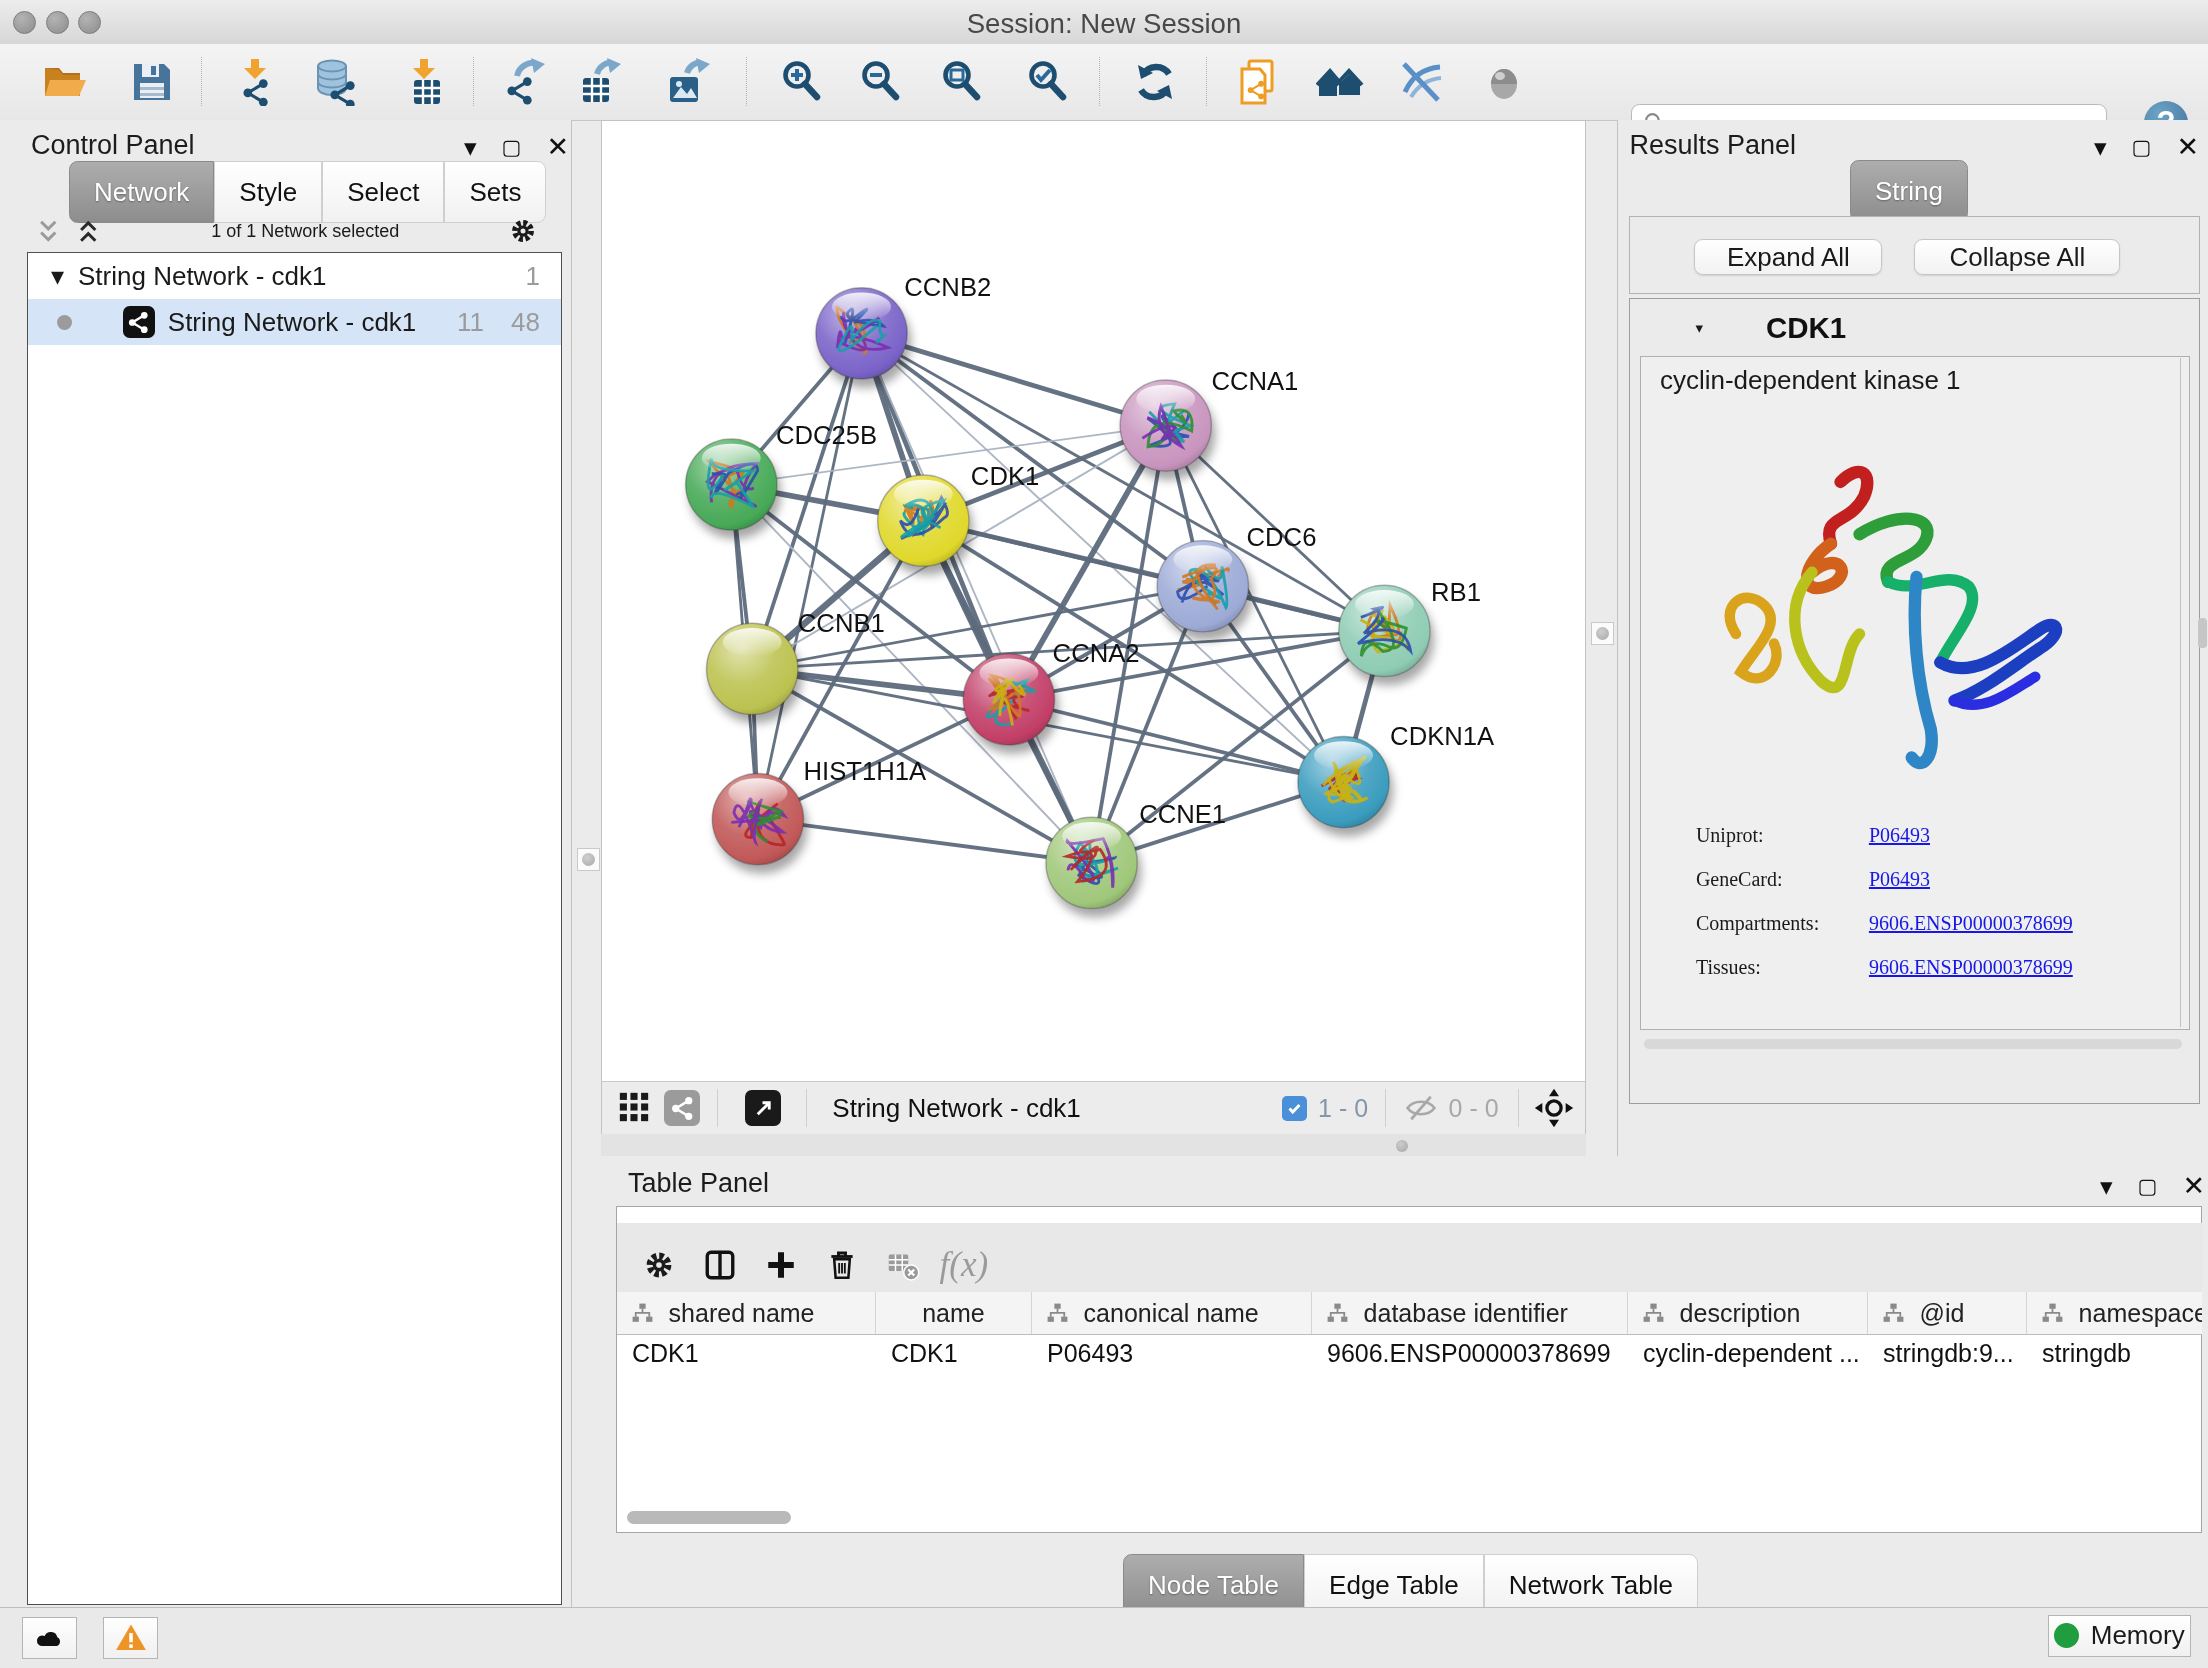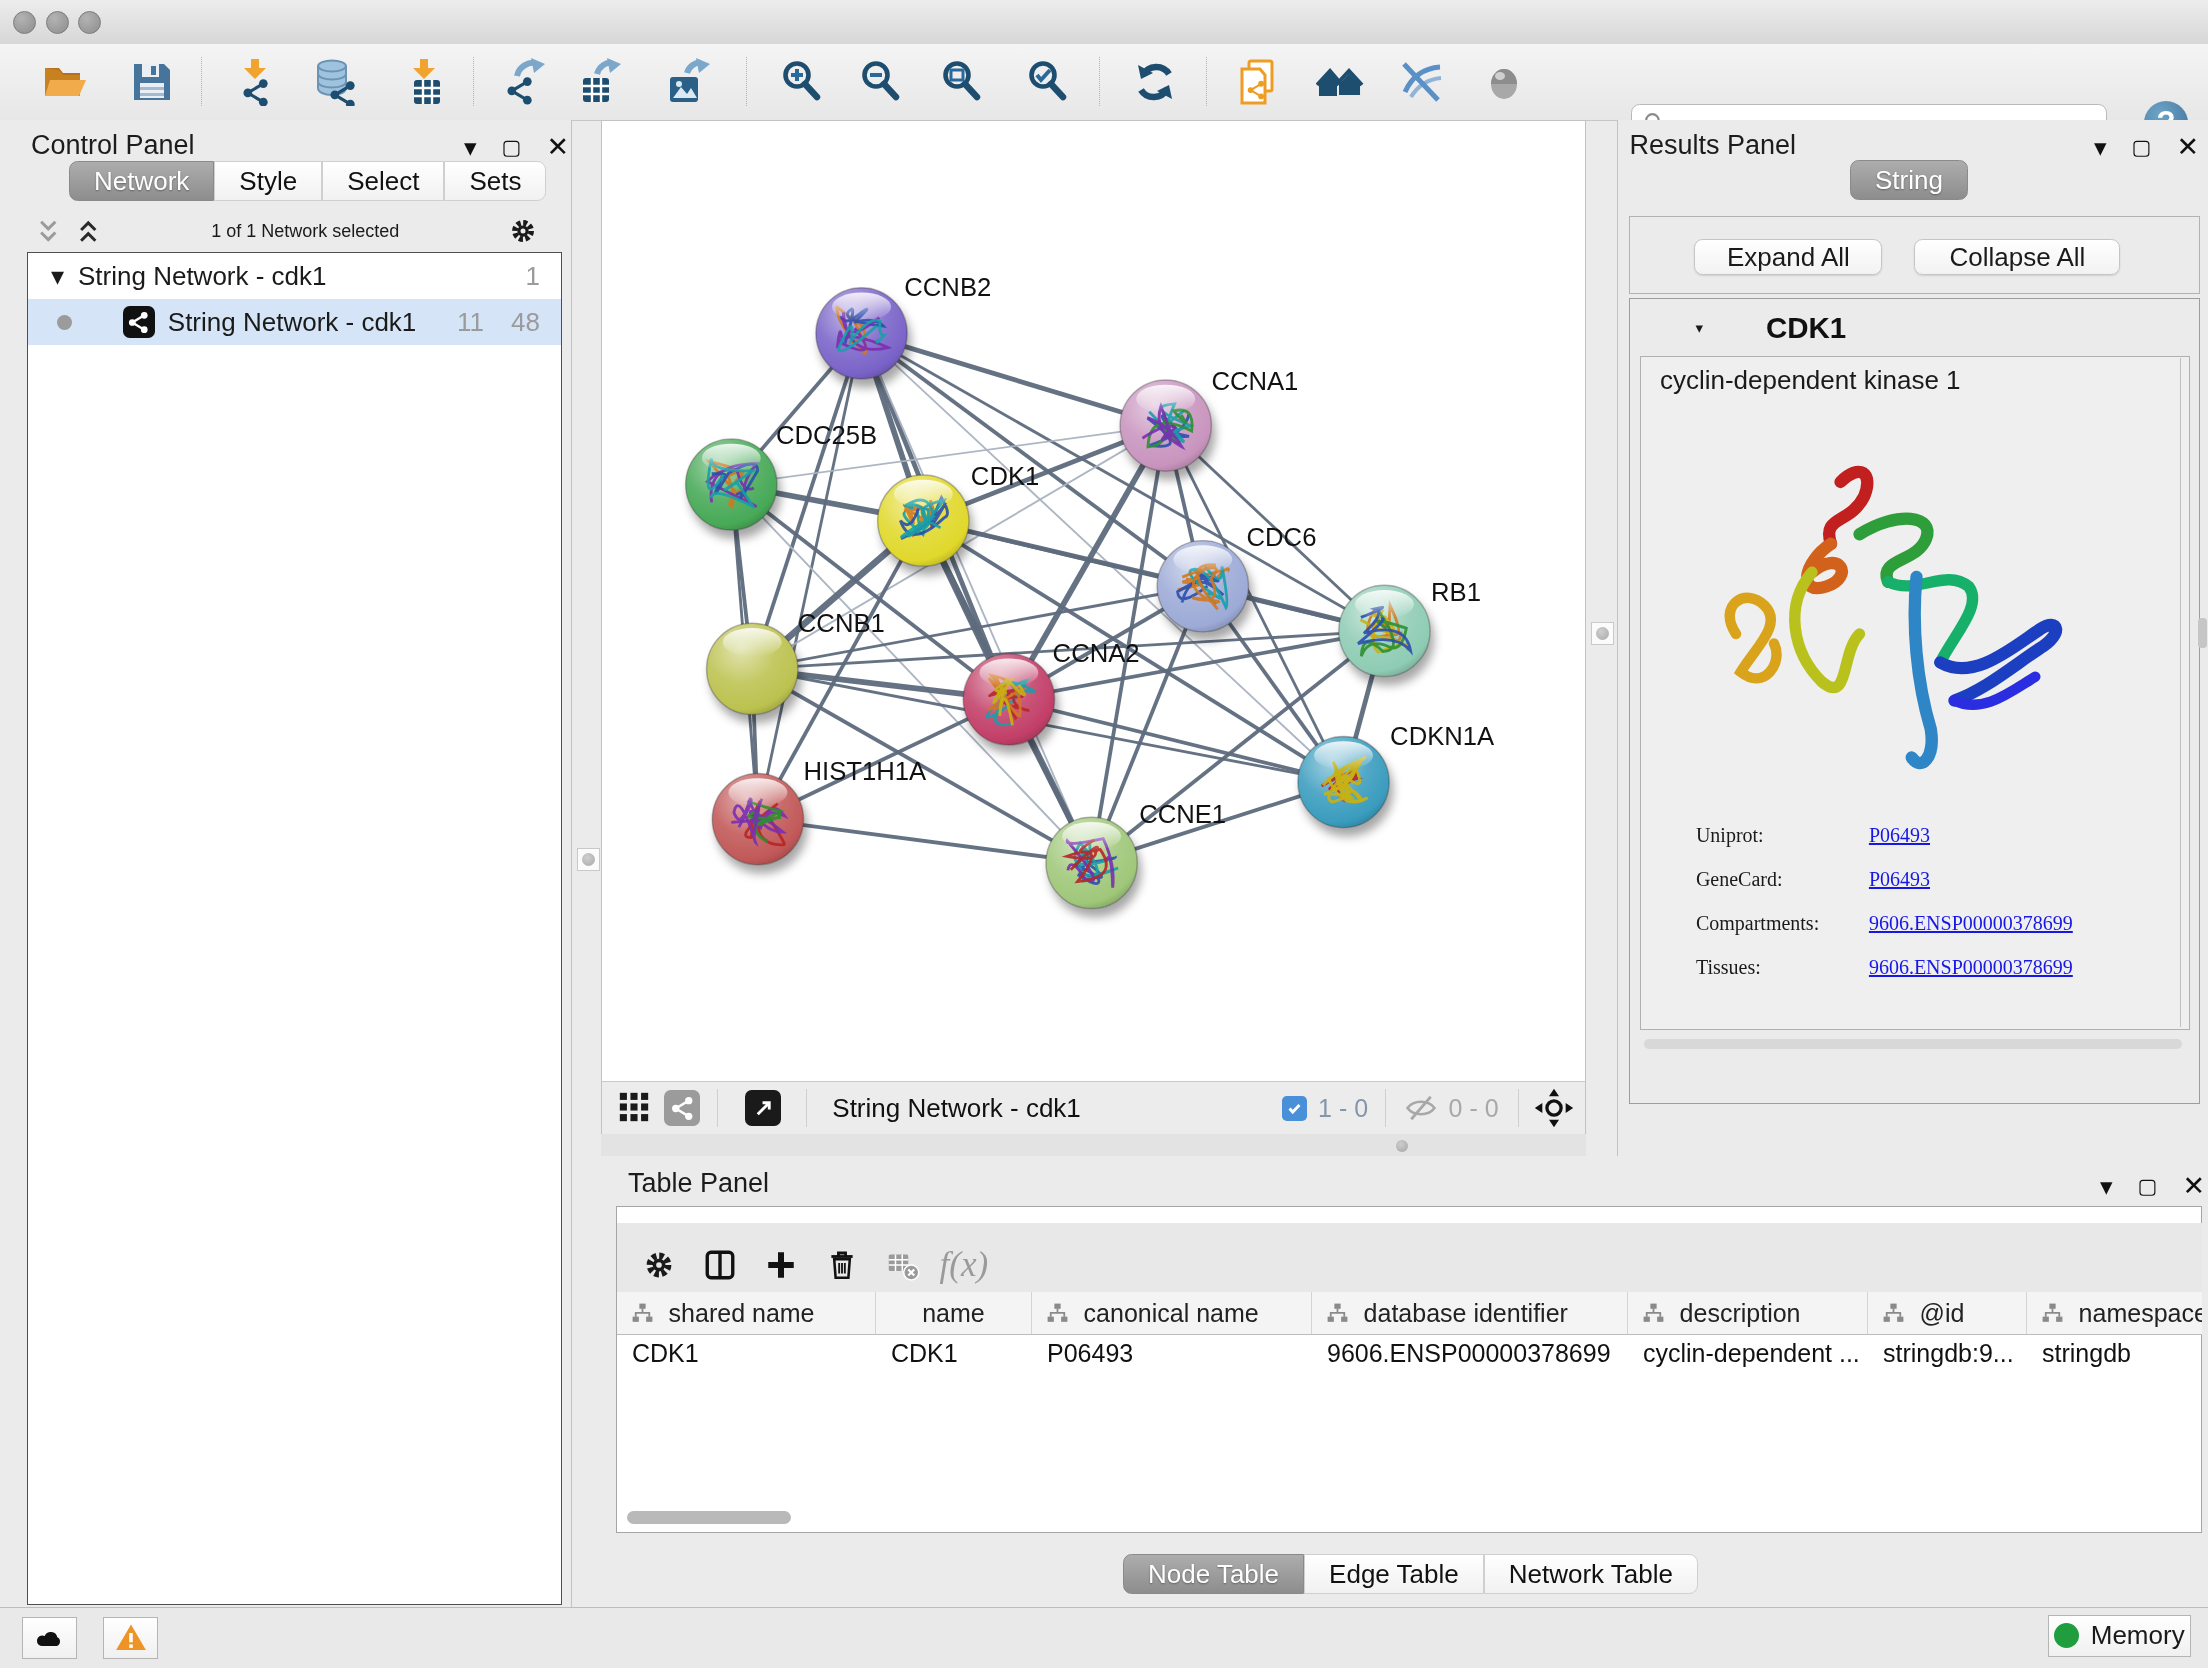--- a/index.html
+++ b/index.html
@@ -21,21 +21,21 @@
   .tsep{top:13.3px;width:0;height:49px;border-left:1.9px dotted #b2b2b2;}
   .searchbox{top:60px;left:1631px;width:476px;height:38px;background:#fff;
     border:1px solid #b9b9b9;border-radius:8.6px;display:flex;align-items:center;padding-left:9.5px;box-sizing:border-box;}
   .searchbox input{border:none;outline:none;font-size:23px;width:409px;background:transparent;}
   .helpbtn{top:57px;left:2144px;width:44px;height:44px;border-radius:50%;color:#fff;
     background:radial-gradient(circle at 35% 30%,#6ea4c8,#3f7099);font-size:31px;font-weight:bold;
     display:flex;align-items:center;justify-content:center;}
   
   .ptitle{font-size:27px;color:#1c1c1c;}
   .pctl{font-size:25px;color:#111;font-weight:bold;}
-  .tabbtn{height:38px;padding:0 24px;display:flex;align-items:center;justify-content:center;
+  .tabbtn{height:38px;padding:11px 24px;display:flex;align-items:center;justify-content:center;
     font-size:26px;background:linear-gradient(#fff,#f1f1f1);border:1px solid #cfcfcf;color:#111;}
   .tabbtn.first{border-radius:8.6px 0 0 8.6px;}
   .tabbtn.last{border-radius:0 8.6px 8.6px 0;}
   .tabbtn.active{background:linear-gradient(#adadad,#8d8d8d);color:#fff;border-color:#8a8a8a;
     text-shadow:0 1px 1.9px rgba(0,0,0,.35);}
   
   .cpanel{left:0;top:120px;width:571px;height:1488px;background:#ebebeb;border-right:1px solid #c2c2c2;}
   .treebox{left:27px;top:132px;width:533px;height:1351px;background:#fff;border:1.9px solid #4f4f4f;}
   .trow{height:46px;display:flex;align-items:center;font-size:26px;}
   .trow .cnt{color:#9b9b9b;}
@@ -116,20 +116,21 @@
       <path d="M6 24C14 13 34 13 42 24 34 35 14 35 6 24Z" fill="none" stroke="currentColor" stroke-width="3.4"></path>
       <path d="M11 39 37 9" stroke="currentColor" stroke-width="3.6"></path>
     </symbol>
   </defs>
 </svg>
 
 <div class="abs titlebar">
   <div class="abs tlight" style="left:13.3px"></div>
   <div class="abs tlight" style="left:46px"></div>
   <div class="abs tlight" style="left:78px"></div>
+  <div class="abs wtitle">Session: New Session</div>
 </div>
 
 <div class="abs toolbar">
   <div class="abs tbtn" style="left:37px">
     <svg viewBox="0 0 48 48">
       <path d="M5 10h14l4 5h17v8H5z" fill="#b5701d"></path>
       <path d="M5 10v28h35V17H23l-4-5z" fill="#c8811f"></path>
       <path d="M10 22h36l-7 16H5z" fill="#f2ab4a"></path>
       </svg>
   </div>

